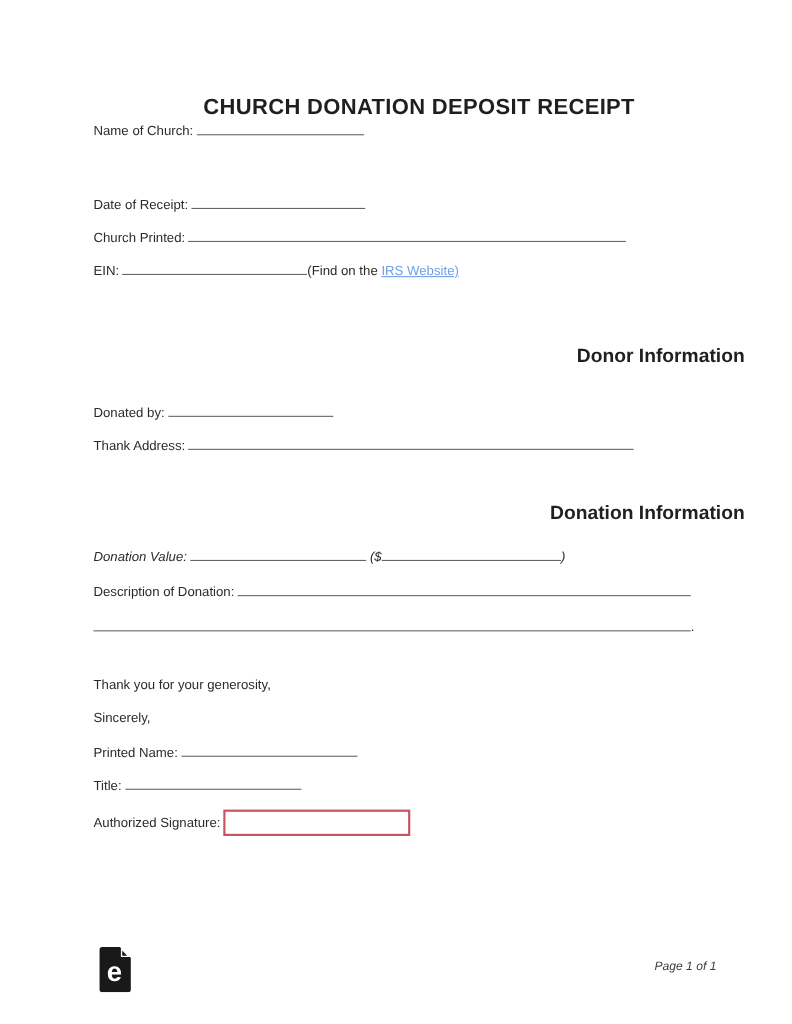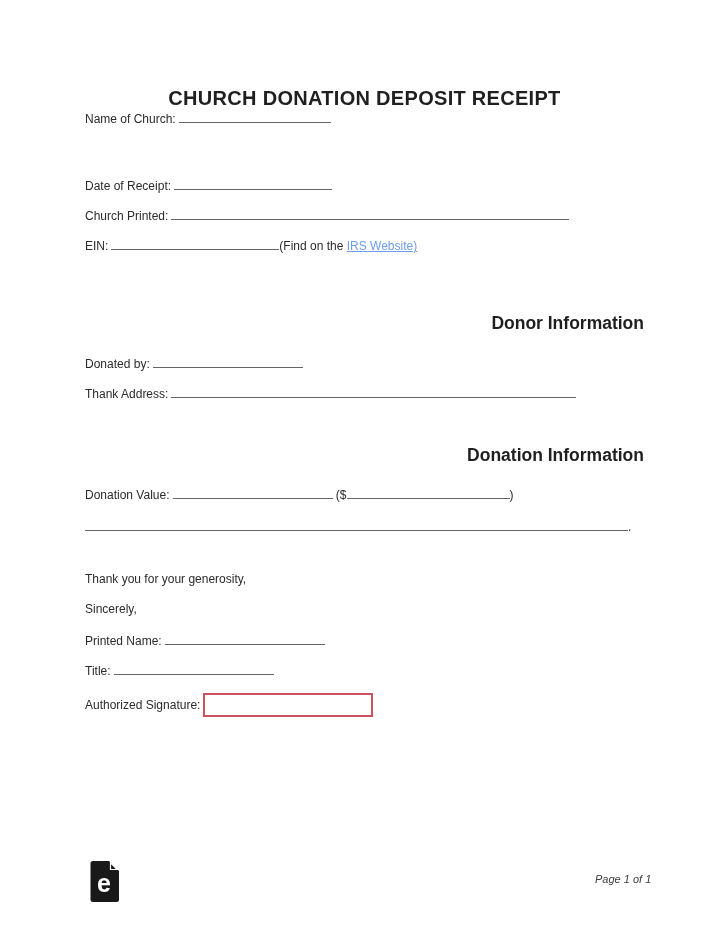--- a/index.html
+++ b/index.html
@@ -19,21 +19,21 @@
     font-family: "Liberation Sans", sans-serif;
     color: var(--text);
   }
   .page {
     position: relative;
     width: 720px; height: 931px;
     background: #ffffff;
     overflow: hidden;
   }
   .content {
-    padding: 86px 76px 0 85px;
+    padding: 86px 43px 0 85px;
     font-size: 12px;
   }
   .title {
     margin: 0;
     font-size: 20px;
     line-height: 24px;
     font-weight: bold;
     text-align: center;
     color: var(--heading);
     letter-spacing: 0.3px;
@@ -67,23 +67,23 @@
   .section-heading {
     margin: 0;
     font-size: 17.5px;
     line-height: 21px;
     font-weight: bold;
     text-align: right;
     color: var(--heading);
   }
   .mt-first-row { margin-top: 52px; }
   .mt-donor-heading { margin-top: 61px; }
-  .mt-after-heading { margin-top: 21px; }
+  .mt-after-heading { margin-top: 32px; }
   .mt-donation-heading { margin-top: 45px; }
-  .mt-donation-rows { margin-top: 20px; }
+  .mt-donation-rows { margin-top: 20px; font-style: italic; }
   .mt-thanks { margin-top: 39px; }
   .link {
     color: var(--link);
     text-decoration: underline;
     cursor: pointer;
   }
   .signature-row {
     margin-top: 6px;
     height: 26px;
     display: flex;
@@ -142,20 +142,23 @@
     </div>
     <div class="row">
       <span>Thank Address:</span><span class="blank w405"></span>
     </div>
 
     <h2 class="section-heading mt-donation-heading">Donation Information</h2>
     <div class="row wide mt-donation-rows">
       <span>Donation Value:</span><span class="blank w160"></span>&nbsp;<span>($</span><span class="blank w163 flush"></span><span>)</span>
     </div>
     <div class="row wide">
+      <span>Description of Donation:</span><span class="blank w412"></span>
+    </div>
+    <div class="row wide">
       <span class="blank w543 flush"></span><span>.</span>
     </div>
 
     <div class="row mt-thanks">
       <span>Thank you for your generosity,</span>
     </div>
     <div class="row">
       <span>Sincerely,</span>
     </div>
     <div class="row">

